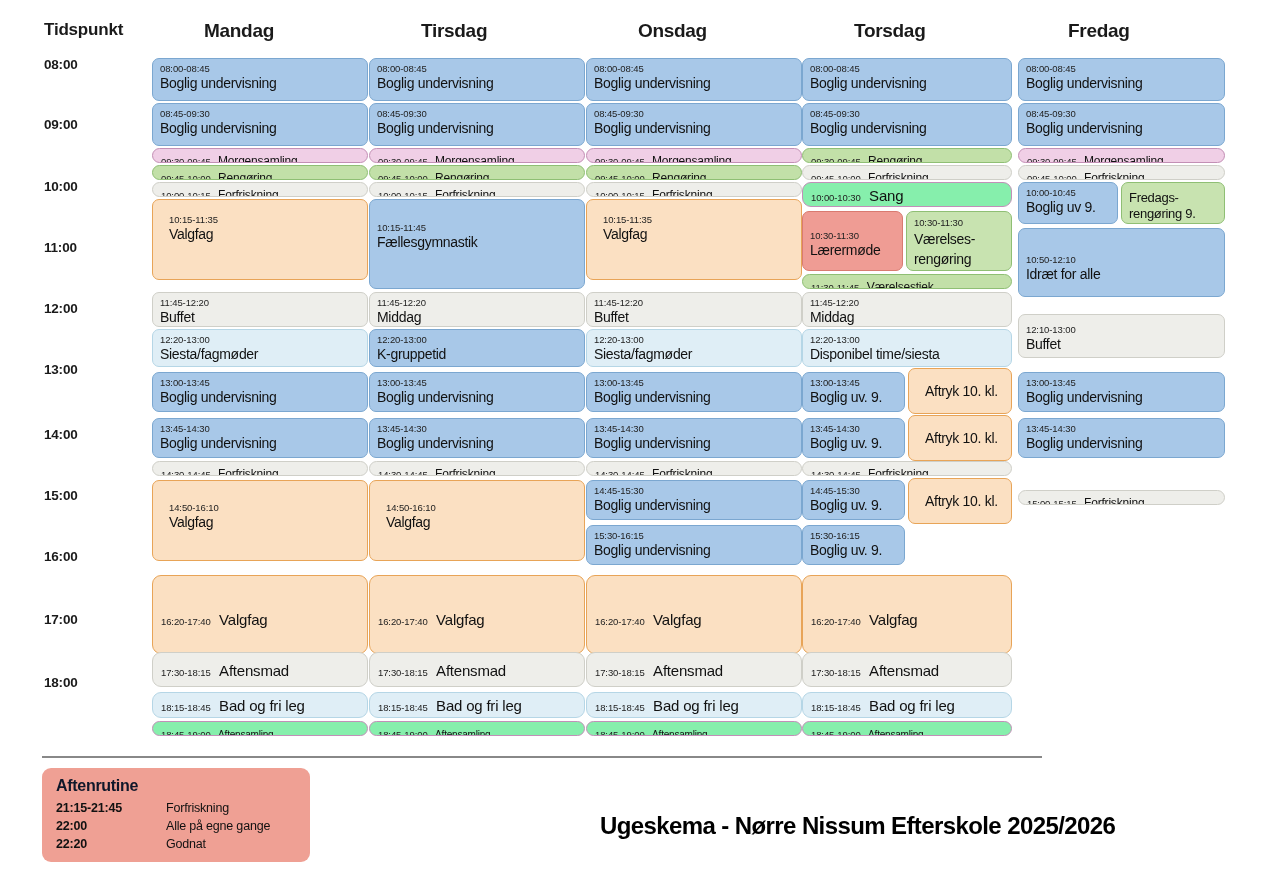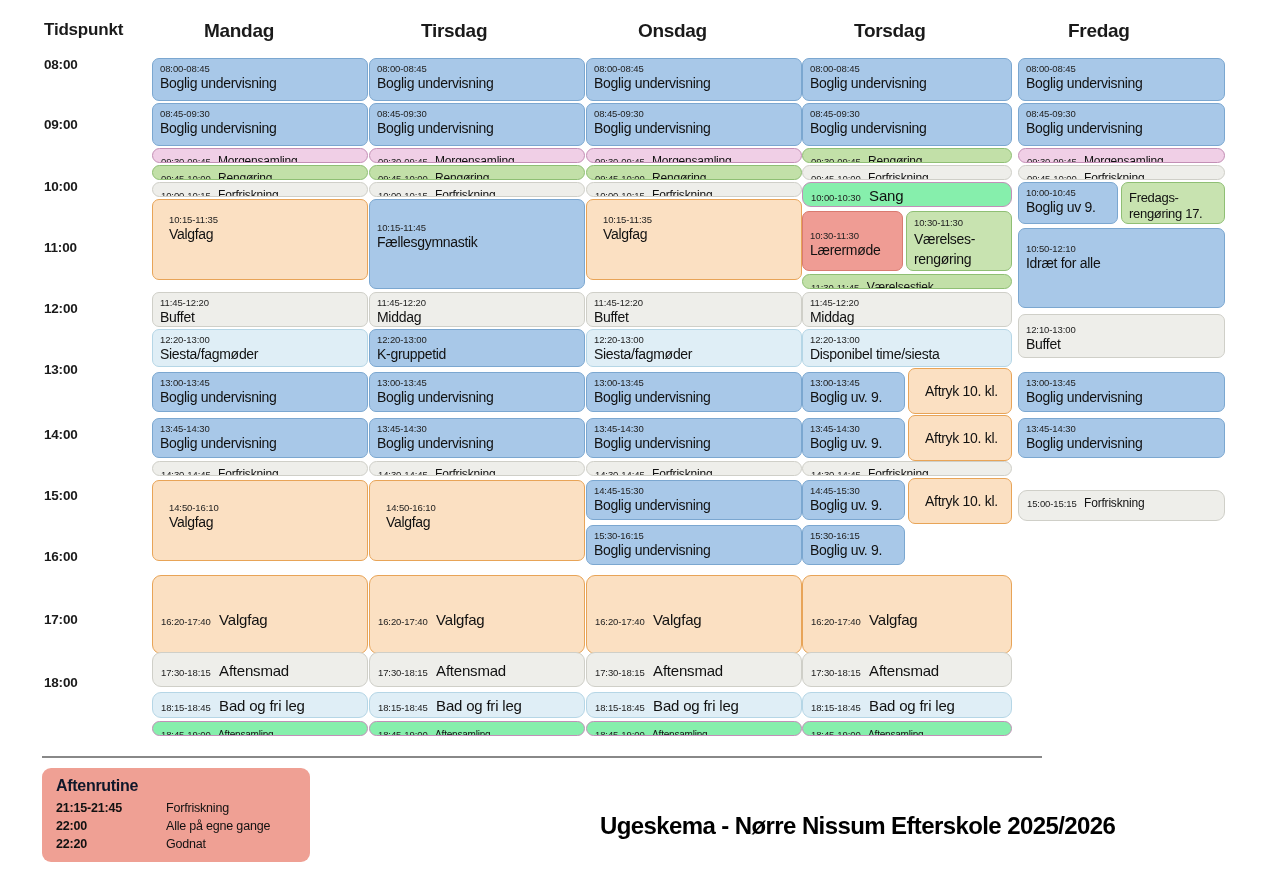--- a/index.html
+++ b/index.html
@@ -382,40 +382,40 @@
       <span class="ti">Morgensamling</span></div>
     <div class="ev inline c-grey" style="left:0;top:165px;width:207px;height:15px">
       <span class="tm">09:45-10:00</span>
       <span class="ti">Forfriskning</span></div>
 
     <div class="ev c-blue" style="left:0;top:182px;width:100px;height:42px">
       <span class="tm">10:00-10:45</span>
       <span class="ti">Boglig uv 9.</span>
       </div>
     <div class="ev c-green2" style="left:103px;top:182px;width:104px;height:42px;padding-top:7px">
-      <span class="ti" style="font-size:13px;line-height:16px">Fredags-rengøring 17.</span>
-      </div>
-
-    <div class="ev c-blue" style="left:0;top:228px;width:207px;height:80px;padding-top:14px">
+      <span class="ti" style="font-size:13px;line-height:16px">Fredags-rengøring 9.</span>
+      </div>
+
+    <div class="ev c-blue" style="left:0;top:228px;width:207px;height:69px;padding-top:25px">
       <span class="tm">10:50-12:10</span>
       <span class="ti">Idræt for alle</span>
       </div>
     <div class="ev c-grey" style="left:0;top:314px;width:207px;height:44px;padding-top:9px">
       <span class="tm">12:10-13:00</span>
       <span class="ti">Buffet</span>
       </div>
     <div class="ev c-blue" style="left:0;top:372px;width:207px;height:40px">
       <span class="tm">13:00-13:45</span>
       <span class="ti">Boglig undervisning</span>
       </div>
     <div class="ev c-blue" style="left:0;top:418px;width:207px;height:40px">
       <span class="tm">13:45-14:30</span>
       <span class="ti">Boglig undervisning</span>
       </div>
-    <div class="ev inline c-grey" style="left:0;top:490px;width:207px;height:31px">
+    <div class="ev inline c-grey" style="left:0;top:490px;width:207px;height:15px">
       <span class="tm">15:00-15:15</span>
       <span class="ti">Forfriskning</span></div>
   </div>
 
   <div class="divider"></div>
 
   <div class="routine">
     <h3>Aftenrutine</h3>
     <div class="rrow">
       <span class="rt">21:15-21:45</span>

